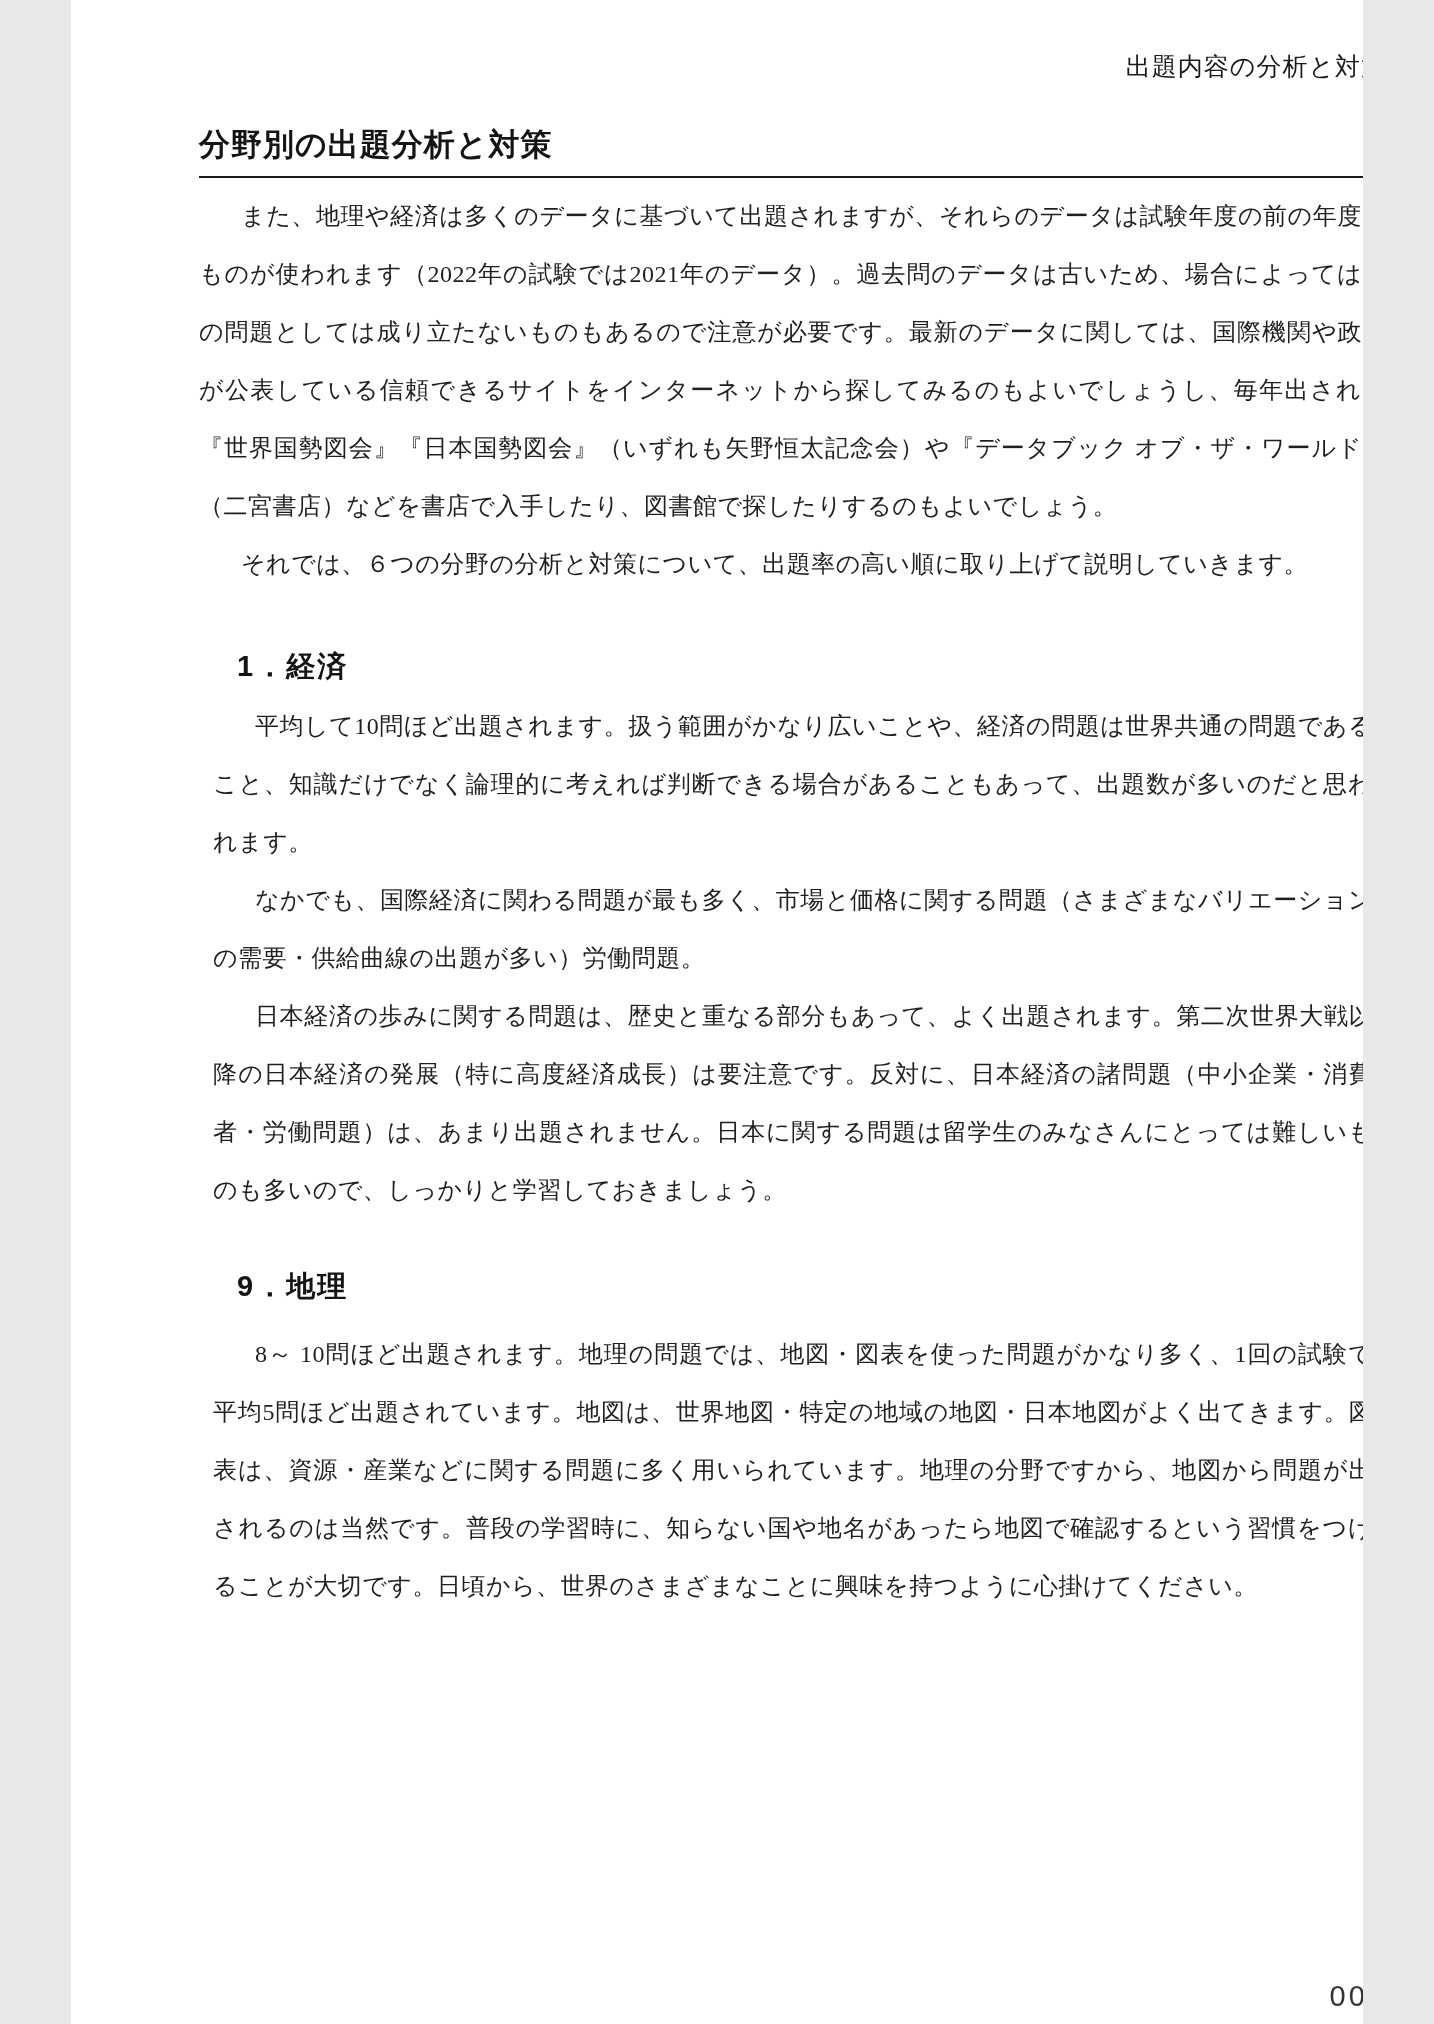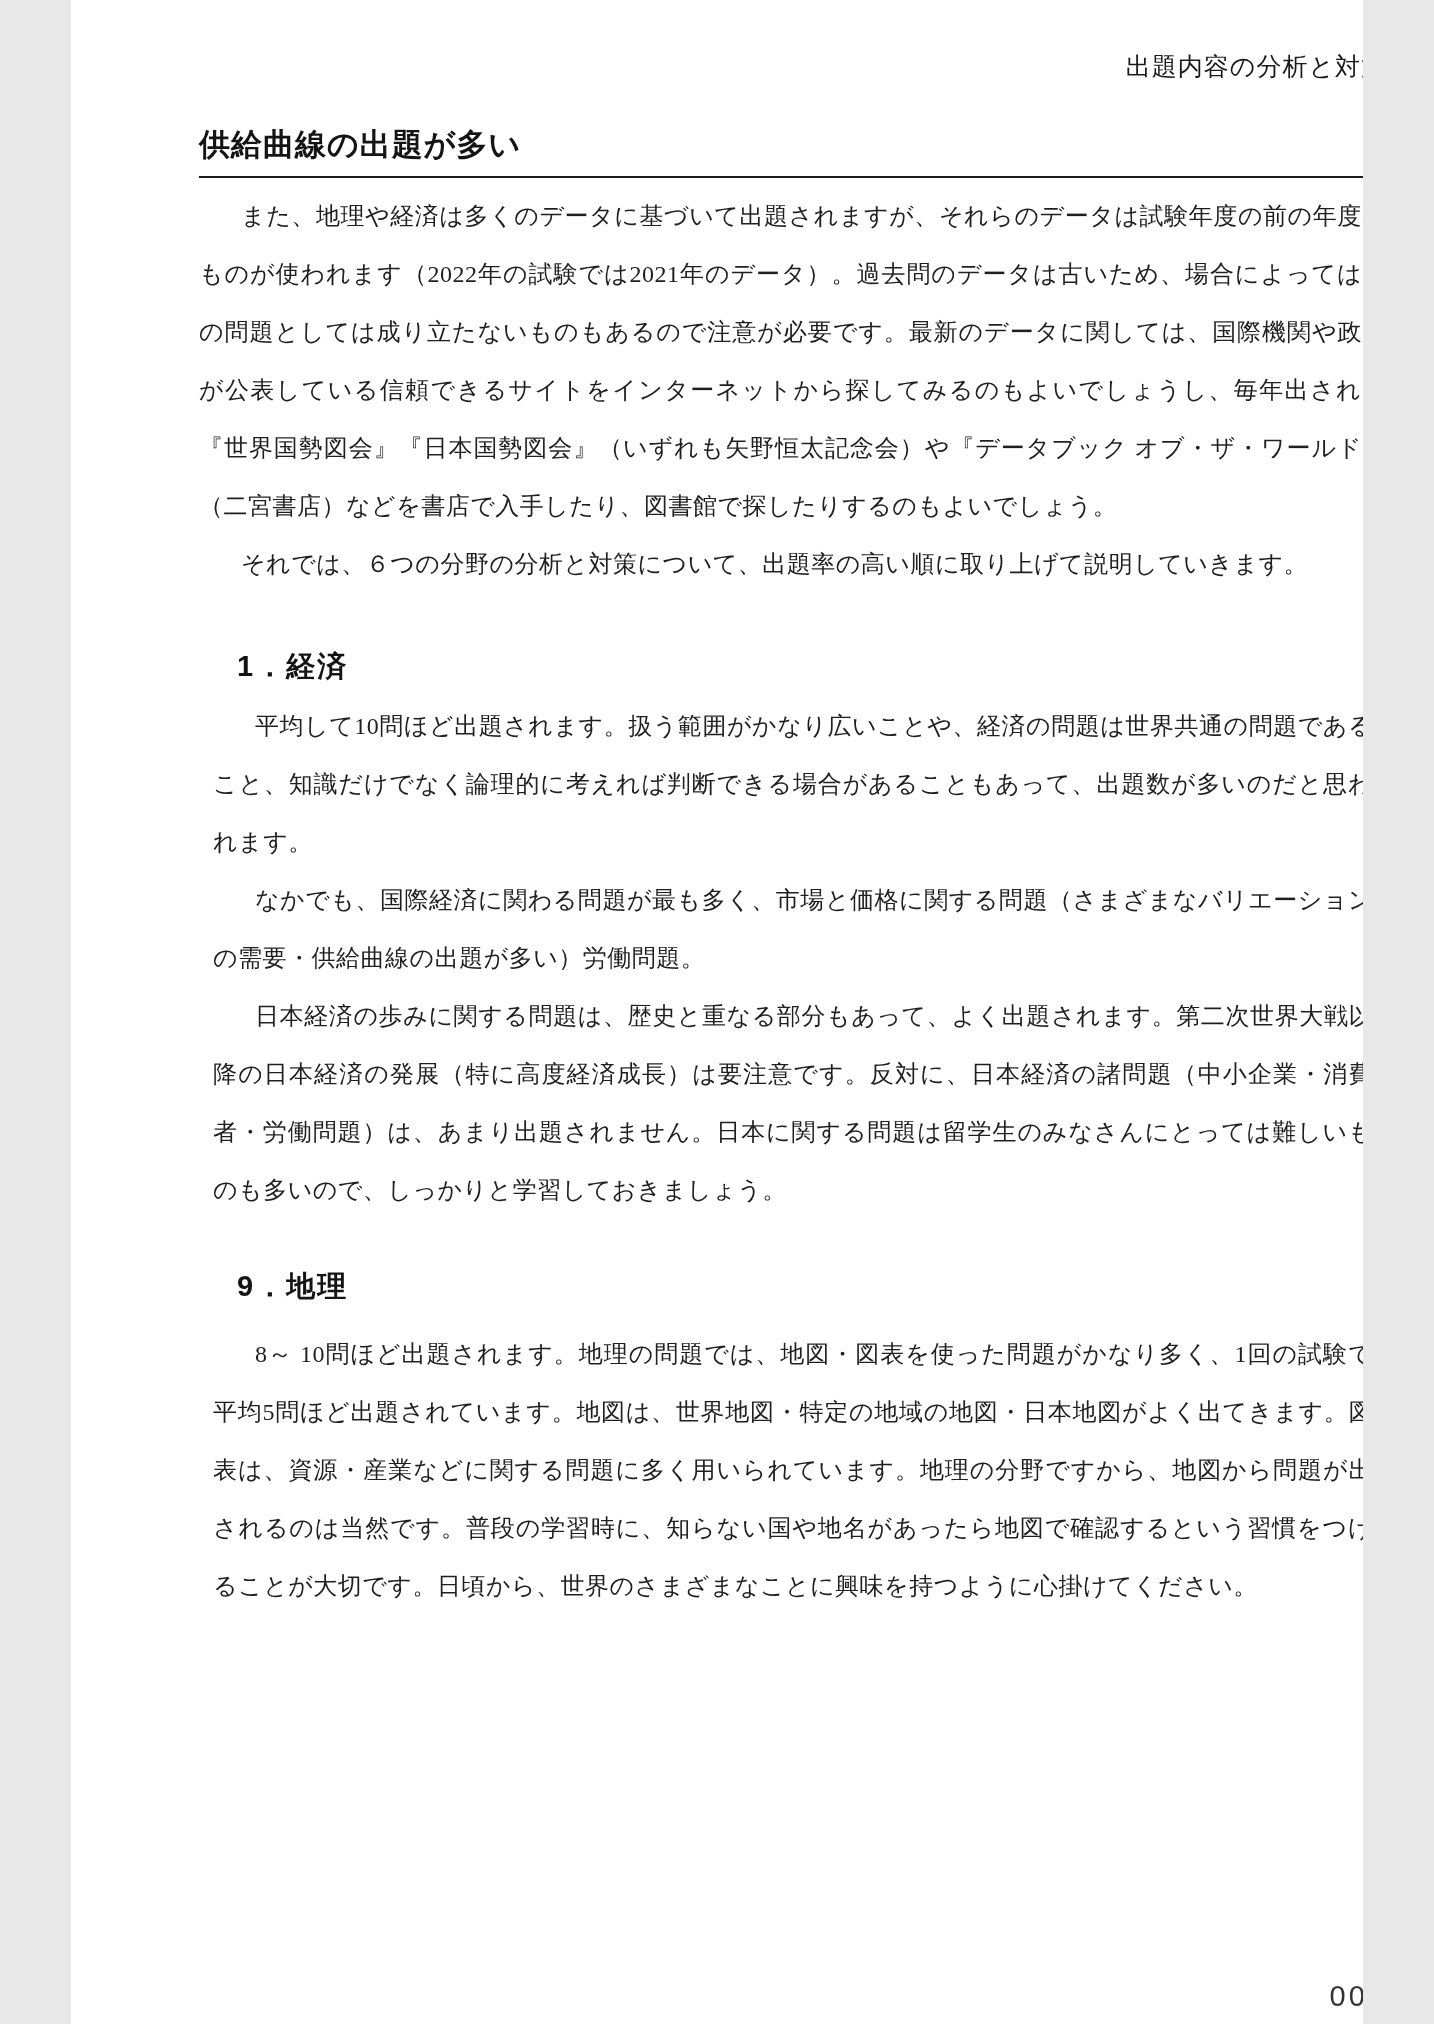--- a/index.html
+++ b/index.html
@@ -93,21 +93,21 @@
 </style>
 </head>
 <body>
 
 <div class="page">
 
   <div class="running-head">出題内容の分析と対策</div>
 
   <div class="content">
 
-    <h1 class="doc-title">供給曲線の出題が多い</h1>
+    <h1 class="doc-title">分野別の出題分析と対策</h1>
     <hr class="title-rule">
 
     <div class="intro">
       <p class="body-par">また、地理や経済は多くのデータに基づいて出題されますが、それらのデータは試験年度の前の年度のものが使われます（2022年の試験では2021年のデータ）。過去問のデータは古いため、場合によっては今の問題としては成り立たないものもあるので注意が必要です。最新のデータに関しては、国際機関や政府が公表している信頼できるサイトをインターネットから探してみるのもよいでしょうし、毎年出される『世界国勢図会』『日本国勢図会』（いずれも矢野恒太記念会）や『データブック オブ・ザ・ワールド』（二宮書店）などを書店で入手したり、図書館で探したりするのもよいでしょう。</p>
       <p class="body-par">それでは、６つの分野の分析と対策について、出題率の高い順に取り上げて説明していきます。</p>
     </div>
 
     <div class="section">
       <h2 class="section-heading">1．経済</h2>
       <p class="body-par">平均して10問ほど出題されます。扱う範囲がかなり広いことや、経済の問題は世界共通の問題であること、知識だけでなく論理的に考えれば判断できる場合があることもあって、出題数が多いのだと思われます。</p>

